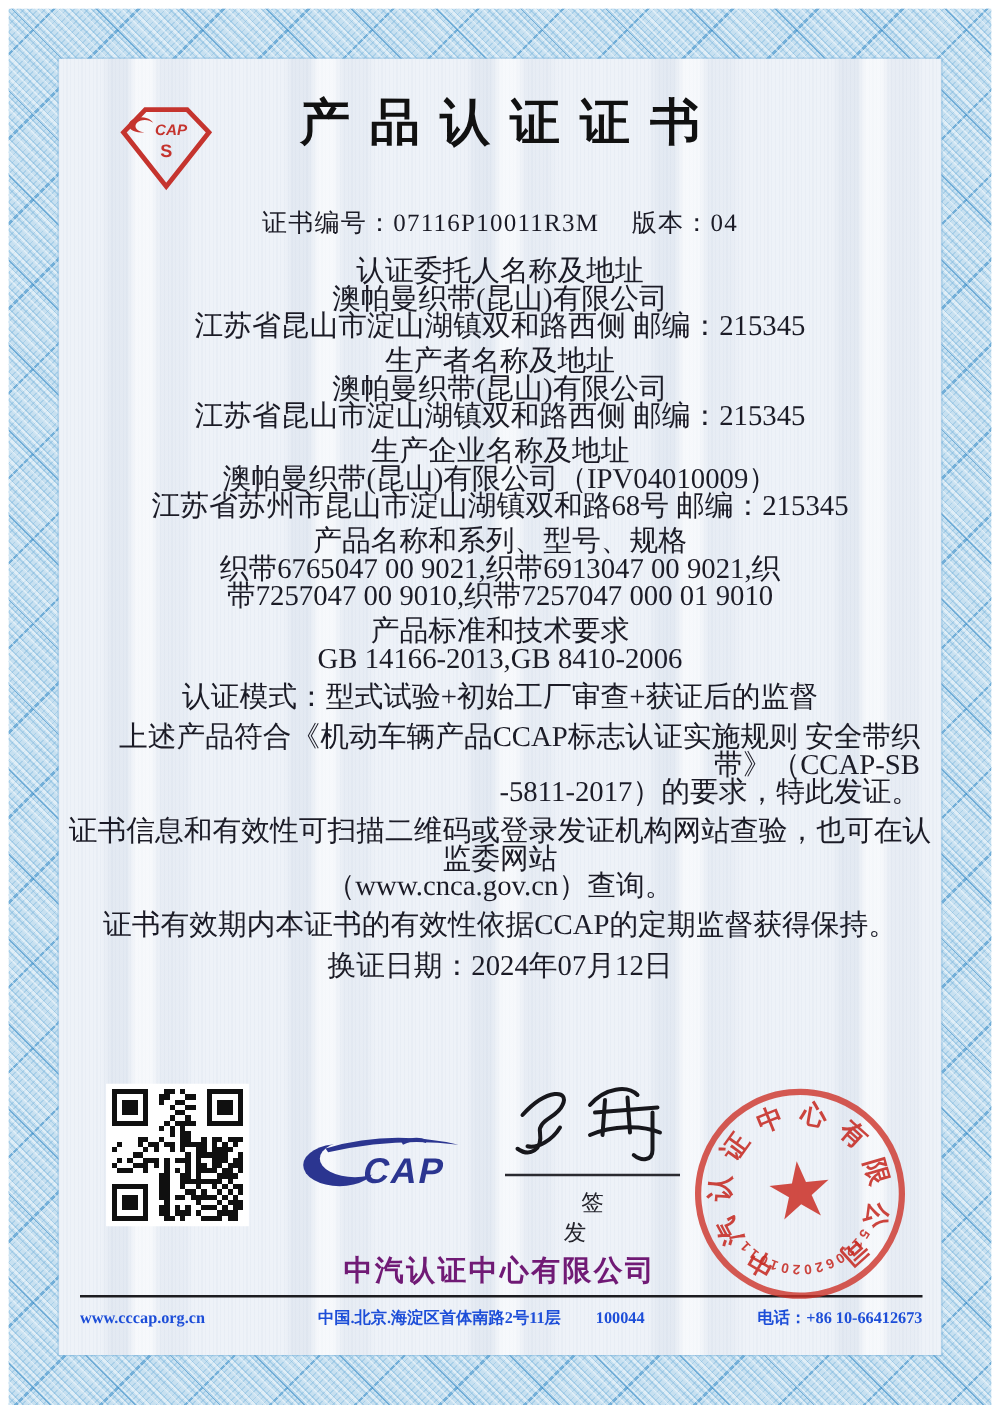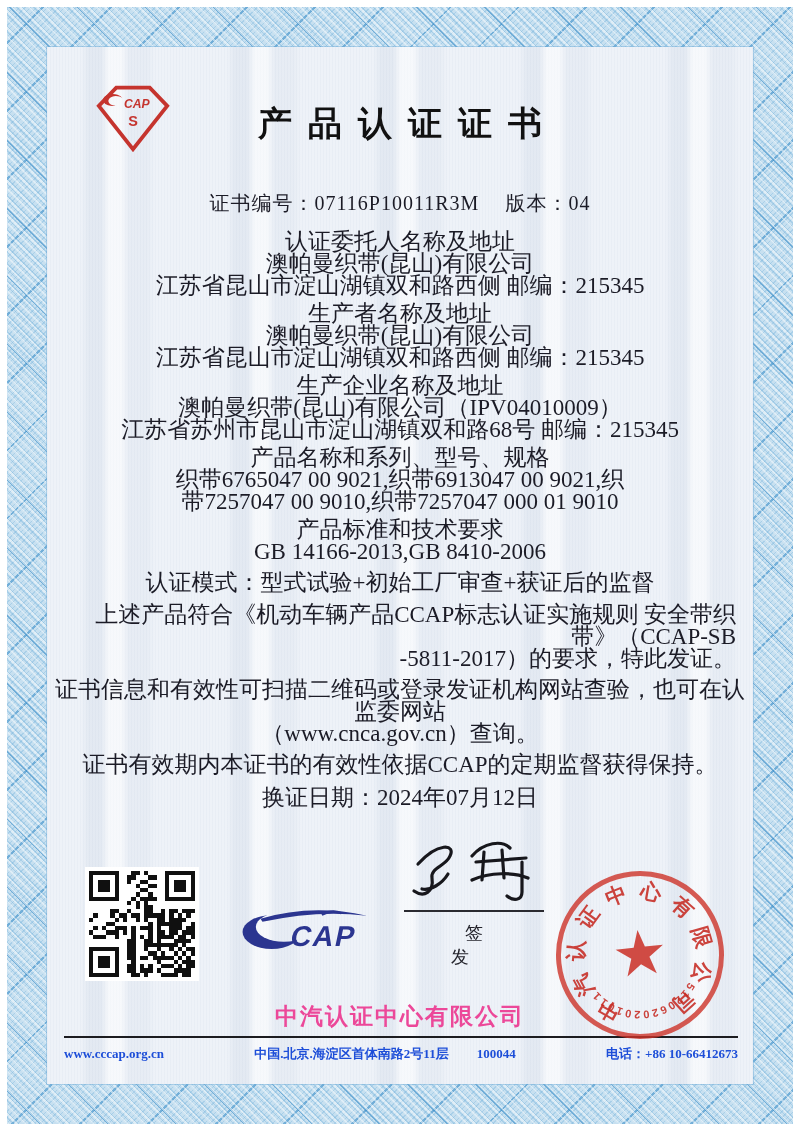--- a/index.html
+++ b/index.html
@@ -25,39 +25,39 @@
     background:
       repeating-linear-gradient(90deg, rgba(255,255,255,0) 0 34px, rgba(173,190,212,.16) 42px 54px, rgba(255,255,255,.5) 62px 74px, rgba(173,190,212,.10) 82px 100px, rgba(255,255,255,0) 108px 146px),
       repeating-linear-gradient(90deg, rgba(198,210,226,.14) 0 1px, transparent 1px 3px),
       #eef2f8;
     box-shadow:0 0 0 1px rgba(110,170,215,.45);
     text-align:center;
   }
   
   .diamond-logo{position:absolute; left:48px; top:36px; width:76px; height:70px;}
   .title{
-    margin:0; padding-top:53px; font-family:"Liberation Sans","DejaVu Sans",sans-serif;
-    font-size:34px; font-weight:bold; color:#111; letter-spacing:16px; text-indent:16px; line-height:46px;
+    margin:0; padding-top:28px; font-family:"Liberation Sans","DejaVu Sans",sans-serif;
+    font-size:40px; font-weight:bold; color:#111; letter-spacing:16px; text-indent:16px; line-height:46px;
   }
   .cert-line{margin-top:44px; font-size:20px; letter-spacing:1px;}
   .cert-line .gap{display:inline-block; width:26px;}
   
   .body-text{margin-top:14px; font-size:23px; line-height:22px;}
   .section{margin-bottom:6px;}
   .section div{line-height:22px;}
   .para{margin-top:9px;}
   .statement{margin-top:10px; padding:0 17px; text-align:right;}
   .dates{margin-top:12px;}
   .dates .spacer{display:inline-block; width:86px;}
   .renewal{margin-top:11px;}
   
   .qr{position:absolute; left:85px; top:867px; width:114px; height:114px; background:#fff; padding:0;}
   .qr svg{display:block;}
   .ccap-logo{position:absolute; left:240px; top:898px; width:138px; height:62px;}
-  .signature{position:absolute; left:404px; top:834px; width:140px; text-align:center;}
+  .signature{position:absolute; left:404px; top:862px; width:140px; text-align:center;}
   .signature .sig-line{border-top:2px solid #2a2a30; margin-top:-2px;}
   .signature .sign-label{margin-top:9px; font-size:18px; letter-spacing:28px; text-indent:28px; color:#23232b;}
   
   .seal{position:absolute; left:556px; top:871px; width:168px; height:168px; transform:rotate(-6deg); z-index:3;}
   .seal-circle{position:absolute; inset:0; border:5px solid rgba(205,50,40,.8); border-radius:50%;}
   .seal .ring-char{
     position:absolute; left:50%; top:50%; width:24px; height:24px; margin:-12px 0 0 -12px;
     font-size:21px; font-weight:bold; color:rgba(198,42,34,.88); line-height:24px; text-align:center;
   }
   .seal .digit-char{
@@ -66,21 +66,21 @@
     font-family:"Liberation Sans","DejaVu Sans",sans-serif;
   }
   .star-icon{
     position:absolute; left:50%; top:50%; transform:translate(-50%,-52%);
     font-size:62px; color:rgba(202,46,36,.85); line-height:62px;
   }
   
   .footer-company{
     position:absolute; left:0; right:0; top:1001px; text-align:center;
     font-family:"Liberation Sans","DejaVu Sans",sans-serif;
-    font-size:23px; font-weight:bold; color:#ec4899; letter-spacing:2px;
+    font-size:23px; font-weight:bold; color:#701a75; letter-spacing:2px;
   }
   .footer-line{position:absolute; left:64px; top:1036px; width:674px; height:2px; background:#1c1c20; z-index:2;}
   .footer-row{
     position:absolute; left:64px; top:1045px; width:674px;
     display:flex; justify-content:space-between; align-items:baseline;
     font-size:13px; font-weight:bold; color:#1d4ed8;
   }
   .footer-row .addr .pc{display:inline-block; margin-left:28px;}
 </style>
 </head>

